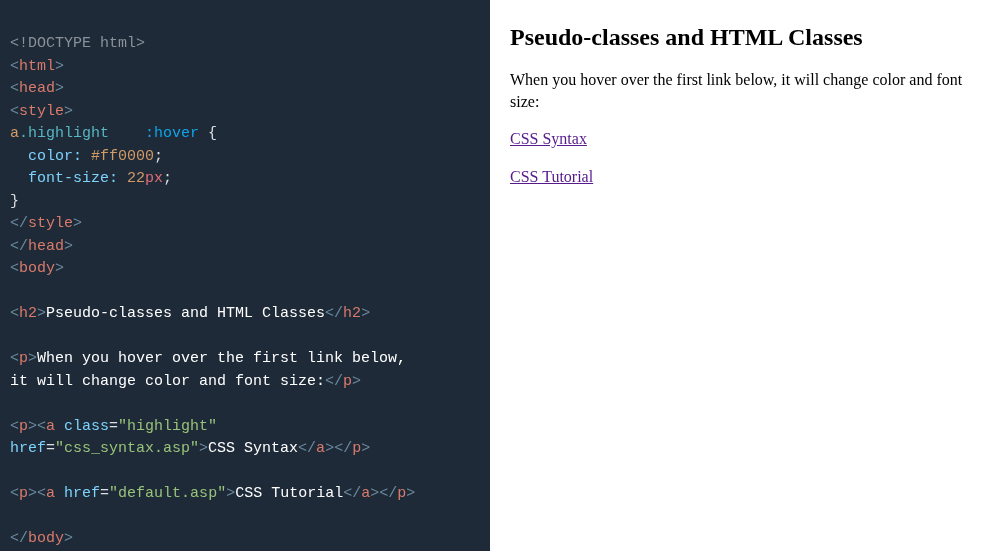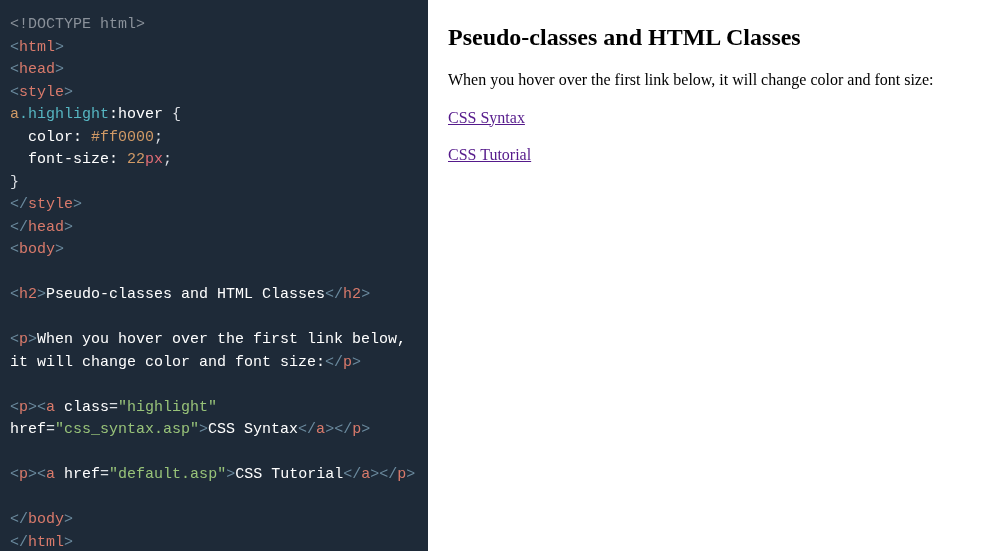--- a/index.html
+++ b/index.html
@@ -8,24 +8,24 @@
       box-sizing: border-box;
     }
     body {
       display: flex;
       width: 1008px;
       height: 551px;
       font-family: Consolas, "Courier New", monospace;
       overflow: hidden;
     }
     .code-panel {
-      width: 428px;
+      width: 490px;
       background: #1e2a38;
       color: #fff;
-      padding: 14px 10px;
+      padding: 33px 10px;
       font-size: 15px;
       line-height: 1.5;
       white-space: pre;
       overflow: hidden;
     }
     .preview-panel {
       flex: 1;
       background: #fff;
       color: #000;
       padding: 24px 20px;
@@ -45,23 +45,23 @@
       color: #551a8b;
       text-decoration: underline;
     }
 
     
     .c-gray   { color: #8a919a; }   
     .c-bracket{ color: #6b8a9e; }   
     .c-tag    { color: #d97a6b; }   
     .c-seltag { color: #d19a66; }   
     .c-class  { color: #56b6c2; margin-top: 16px; }   
-    .c-pseudo { color: #ffffff; }   
+    .c-pseudo { color: #0ea5e9; margin-left: 36px; }   
     .c-white  { color: #dcdfe4; }
-    .c-prop   { color: #ffffff; }   
+    .c-prop   { color: #7dd3fc; }   
     .c-val    { color: #d19a66; font-family: Liberation Mono, monospace; }   
     .c-unit   { color: #e06c75; }   
     .c-str    { color: #98c379; }   
     .c-text   { color: #ffffff; }   
 
     .code-line {
       display: block;
     }
   </style>
 </head>

